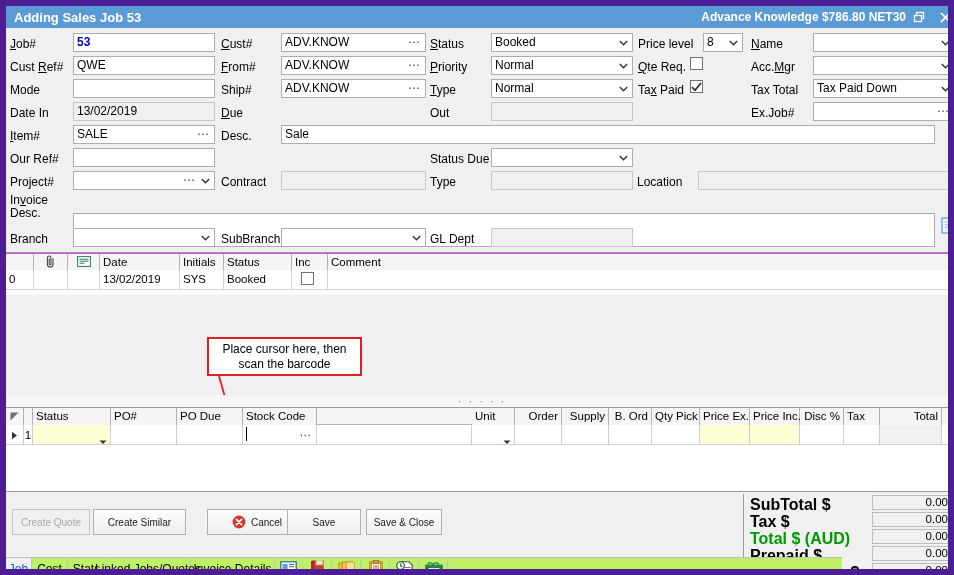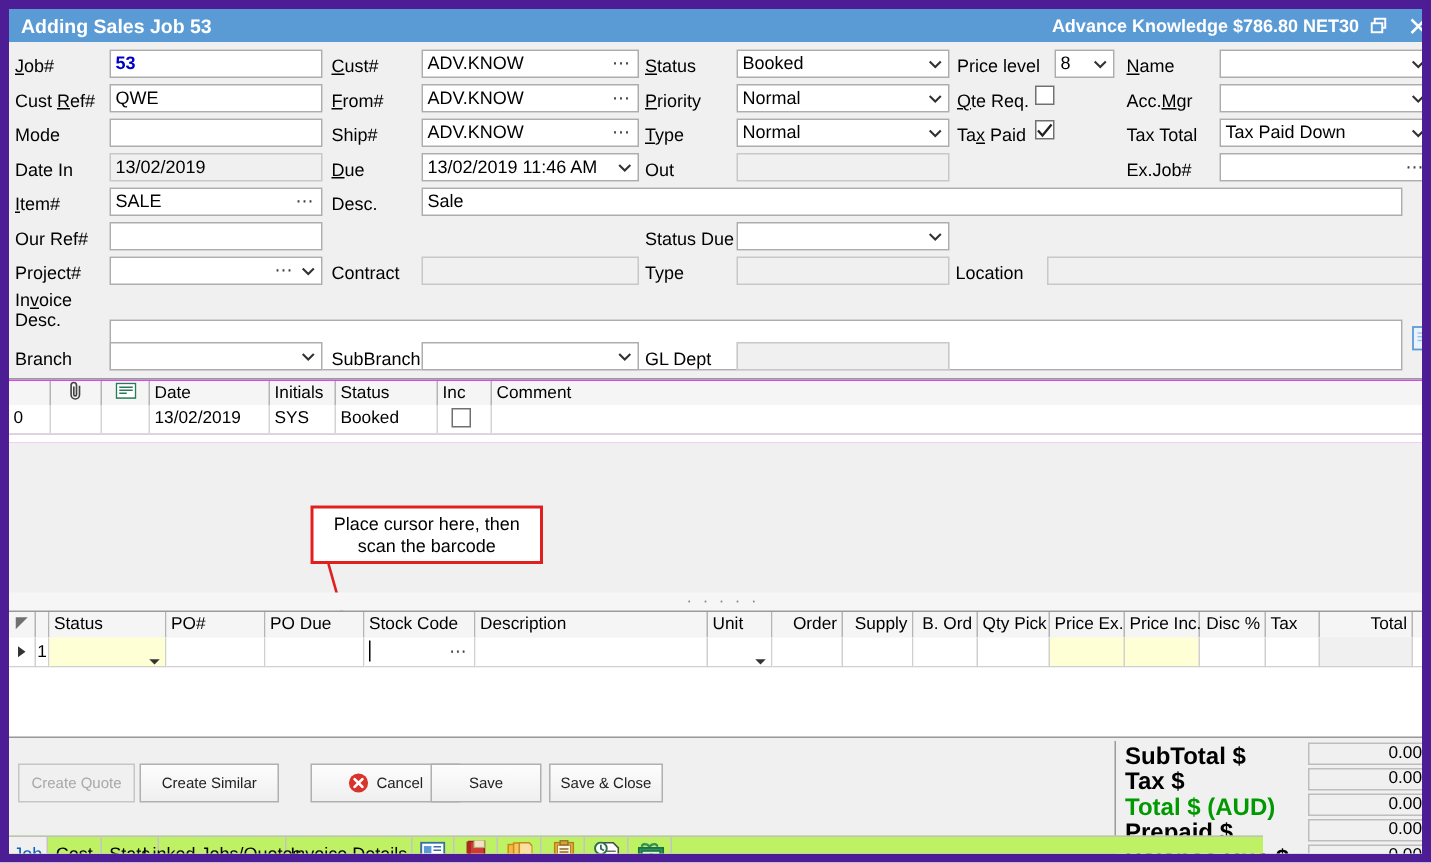--- a/index.html
+++ b/index.html
@@ -257,28 +257,20 @@
       <span class="dots">⋯</span>
     </div>
     <div class="fld" style="left:275px; top:28px; width:145px;">
       <span>ADV.KNOW</span>
       <span class="dots">⋯</span>
     </div>
     <div class="fld" style="left:275px; top:51px; width:145px;">
       <span>ADV.KNOW</span>
       <span class="dots">⋯</span>
     </div>
-    <div class="fld" style="left:275px; top:74px; width:145px;">
-      <span>13/02/2019 11:46 AM</span>
-      <span class="cbx">
-          <svg width="9" height="6" viewBox="0 0 9 6">
-            <path d="M0.8 1 L4.5 4.7 L8.2 1" fill="none" stroke="#333" stroke-width="1.4"></path>
-          </svg>
-        </span>
-    </div>
     <div class="fld" style="left:275px; top:97px; width:654px;">Sale</div>
     <div class="fld ro" style="left:275px; top:143px; width:145px;"></div>
     <div class="fld" style="left:275px; top:200px; width:145px;">
       <span></span>
       <span class="cbx">
           <svg width="9" height="6" viewBox="0 0 9 6">
             <path d="M0.8 1 L4.5 4.7 L8.2 1" fill="none" stroke="#333" stroke-width="1.4"></path>
           </svg>
         </span>
     </div>
@@ -435,21 +427,20 @@
       <div class="hc" style="left:0; width:18px; text-align:center; padding:0;">
         <svg width="9" height="9" viewBox="0 0 9 9" style="vertical-align:-1px">
             <path d="M0.5 0.5 H8.5 L0.5 8.5 Z" fill="#707070"></path>
           </svg>
       </div>
       <div class="hc" style="left:18px; width:9px;"></div>
       <div class="hc" style="left:27px; width:78px;">Status</div>
       <div class="hc" style="left:105px; width:66px;">PO#</div>
       <div class="hc" style="left:171px; width:66px;">PO Due</div>
       <div class="hc" style="left:237px; width:74px;">Stock Code</div>
-      <div class="hc" style="left:311px; width:155px;">Description</div>
       <div class="hc" style="left:466px; width:43px;">Unit</div>
       <div class="hc r" style="left:509px; width:47px;">Order</div>
       <div class="hc r" style="left:556px; width:47px;">Supply</div>
       <div class="hc r" style="left:603px; width:43px;">B. Ord</div>
       <div class="hc r" style="left:646px; width:48px;">Qty Pick</div>
       <div class="hc r" style="left:694px; width:50px;">Price Ex.</div>
       <div class="hc r" style="left:744px; width:50px;">Price Inc.</div>
       <div class="hc r" style="left:794px; width:44px;">Disc %</div>
       <div class="hc" style="left:838px; width:36px;">Tax</div>
       <div class="hc r" style="left:874px; width:62px;">Total</div>

